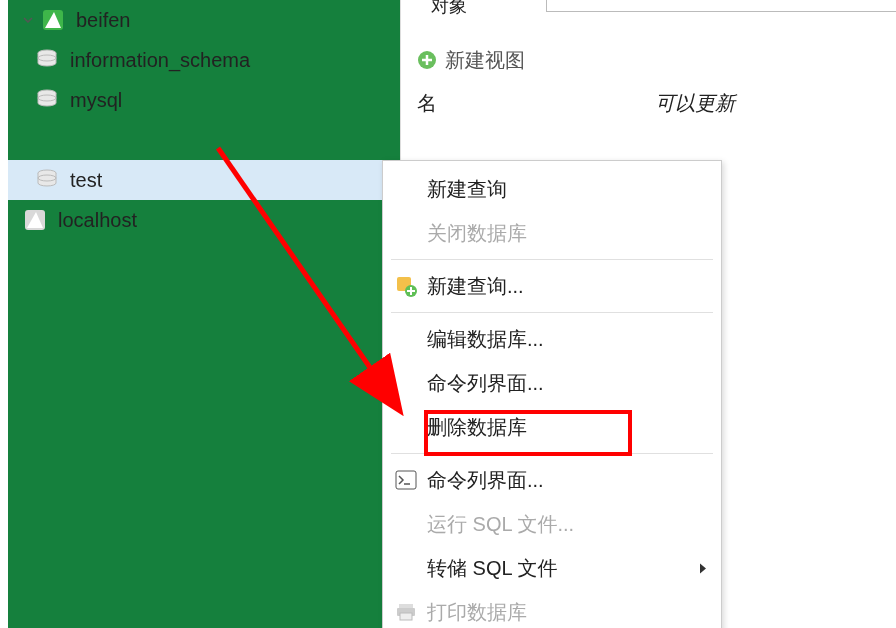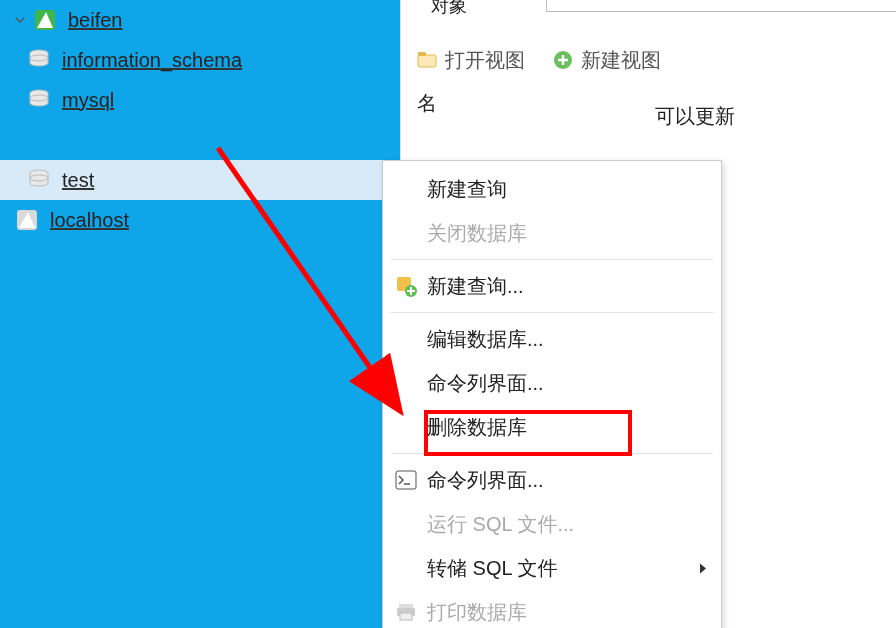--- a/index.html
+++ b/index.html
@@ -1,20 +1,20 @@
 <!DOCTYPE html>
 <html><head>
 <meta charset="utf-8">
 <style>
   * { box-sizing: border-box; margin: 0; padding: 0; }
   html, body { width: 896px; height: 628px; font-family: "Microsoft YaHei", "SimSun", sans-serif; font-size: 20px; color: #333; background: #fff; overflow: hidden; }
   .app { position: relative; width: 896px; height: 628px; }
 
   
-  .tree-pane { position: absolute; left: 0; top: 0; width: 400px; height: 628px; background: #0ea5e9; text-decoration: underline; }
+  .tree-pane { position: absolute; left: 8px; top: 0; width: 400px; height: 628px; background: #15803d; }
   .tree-row { display: flex; align-items: center; height: 40px; padding-left: 14px; font-size: 20px; color: #222; white-space: nowrap; }
   .tree-row.level2 { padding-left: 26px; }
   .tree-row.level1-sib { }
   .tree-row.selected { background: #d8e9f7; position: relative; margin-top: 40px; }
   .tree-row .icon { width: 26px; height: 26px; margin-right: 10px; display: inline-flex; align-items: center; justify-content: center; flex-shrink: 0; }
   .expander { width: 12px; height: 12px; margin-right: 6px; display:inline-flex; align-items:center; justify-content:center; }
   .expander svg { display:block; }
   .tree-label { }
 
   
@@ -24,21 +24,21 @@
   .right-pane { position: absolute; left: 401px; top: 0; right: 0; height: 628px; background: #fff; }
   .top-fragment { position: absolute; left: 30px; top: -6px; height: 20px; font-size: 18px; color: #222; }
   .top-input { position: absolute; left: 145px; top: -6px; right: 0; height: 18px; border: 1px solid #bbb; border-top:none; border-right:none; background: #fff; }
 
   .toolbar { position: absolute; left: 14px; top: 40px; right: 0; height: 40px; display: flex; align-items: center; gap: 26px; font-size: 20px; color: #555; }
   .toolbar .tb-item { display: flex; align-items: center; gap: 6px; }
   .tb-icon { width: 24px; height: 24px; display:inline-flex; align-items:center; justify-content:center; }
 
   .header-row { position: absolute; left: 10px; top: 90px; right: 0; height: 30px; font-size: 20px; color: #222; }
   .header-col1 { position: absolute; left: 6px; top: 0; }
-  .header-col2 { position: absolute; left: 244px; top: 13px; }
+  .header-col2 { position: absolute; left: 244px; top: 0; font-style: italic; }
 
   
   .context-menu { position: absolute; left: 382px; top: 160px; width: 340px; background: #fff; border: 1px solid #ccc; box-shadow: 2px 2px 6px rgba(0,0,0,0.15); padding: 6px 0; }
   .cm-item { display: flex; align-items: center; height: 44px; padding-left: 44px; font-size: 20px; color: #222; position: relative; }
   .cm-item.disabled { color: #aaa; }
   .cm-item .cm-icon { position: absolute; left: 10px; top: 50%; transform: translateY(-50%); width: 26px; height: 26px; display:flex; align-items:center; justify-content:center; }
   .cm-item .chevron { position: absolute; right: 14px; top: 50%; transform: translateY(-50%); }
   .cm-sep { height: 1px; margin: 4px 8px; background: #e0e0e0; }
   .cm-highlight-box { position: absolute; left: 424px; top: 410px; width: 208px; height: 46px; border: 4px solid #ff0000; pointer-events: none; }
 
@@ -111,29 +111,20 @@
     </div>
   </div>
 
   <div class="divider"></div>
 
   <div class="right-pane">
     <div class="top-fragment">对象</div>
     <div class="top-input"></div>
 
     <div class="toolbar">
-      <div class="tb-item">
-        <span class="tb-icon">
-          <svg width="22" height="22" viewBox="0 0 22 22">
-              <rect x="2" y="6" width="18" height="12" rx="2" fill="#fce9b8" stroke="#e6b84c"></rect>
-              <rect x="2" y="3" width="8" height="4" rx="1" fill="#e6b84c"></rect>
-            </svg>
-        </span>
-        <span>打开视图</span>
-      </div>
       <div class="tb-item">
         <span class="tb-icon">
           <svg width="22" height="22" viewBox="0 0 22 22">
               <circle cx="11" cy="11" r="9" fill="#6abf5e"></circle>
               <path d="M11 6 v10 M6 11 h10" stroke="#fff" stroke-width="2.5"></path>
             </svg>
         </span>
         <span>新建视图</span>
       </div>
     </div>

